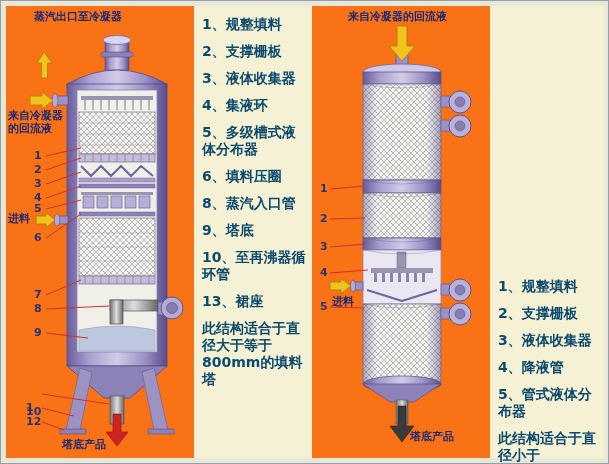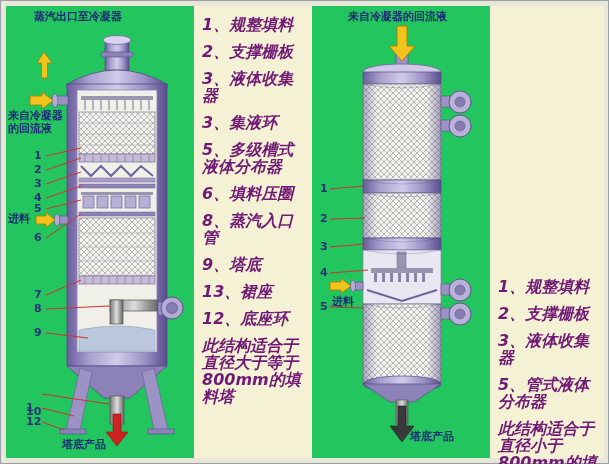--- a/index.html
+++ b/index.html
@@ -5,27 +5,27 @@
   html,body{margin:0;padding:0;}
   body{
     width:609px;height:464px;overflow:hidden;background:#ffffff;
     font-family:"DejaVu Sans","Liberation Sans",sans-serif;
   }
   .screen{
     position:relative;width:609px;height:464px;box-sizing:border-box;
     border:1px solid #97a0a6;background:#e9e7d8;
   }
   .panel{position:absolute;top:5px;height:452px;box-sizing:border-box;}
-  .diagram{background:#22c55e;}
+  .diagram{background:#f97316;}
   #p-left{left:5px;width:188px;}
   #p-midlegend{left:193px;width:118px;}
   #p-right{left:311px;width:178px;}
   #p-rightlegend{left:489px;width:114px;}
   .legend{
-    background:#f5f1d4;color:#701a75;font-weight:bold;font-size:16px;line-height:17px;font-style:italic;
+    background:#f5f1d4;color:#0c4a6e;font-weight:bold;font-size:14px;line-height:17px;
   }
   #p-midlegend{padding:10px 6px 0 8px;}
   #p-rightlegend{padding:272px 6px 0 8px;}
   .li{margin-bottom:10px;}
   .note{}
   svg.art{position:absolute;left:0;top:0;}
   .dlabel{
     position:absolute;color:#1e2a78;font-weight:bold;font-size:11px;line-height:13px;
   }
   .co{
@@ -200,27 +200,27 @@
     <span class="co" style="left:28px;top:321px">9</span>
     <span class="co" style="left:20px;top:400px">10</span>
     <span class="co" style="left:20px;top:396px">1</span>
     <span class="co" style="left:20px;top:410px">12</span>
   </div>
 
   <div class="panel legend" id="p-midlegend">
     <div class="li">1、规整填料</div>
     <div class="li">2、支撑栅板</div>
     <div class="li">3、液体收集器</div>
-    <div class="li">3、集液环</div>
+    <div class="li">4、集液环</div>
     <div class="li">5、多级槽式液体分布器</div>
     <div class="li">6、填料压圈</div>
     <div class="li">8、蒸汽入口管</div>
     <div class="li">9、塔底</div>
+    <div class="li">10、至再沸器循环管</div>
     <div class="li">13、裙座</div>
-    <div class="li">12、底座环</div>
     <div class="note">此结构适合于直径大于等于800mm的填料塔</div>
   </div>
 
   <div class="panel diagram" id="p-right">
     <svg class="art" width="178" height="452" viewBox="0 0 178 452">
       <defs>
         <linearGradient id="Rg" x1="0" x2="1" y1="0" y2="0">
           <stop offset="0" stop-color="#695c9c"></stop>
             <stop offset="0.22" stop-color="#a89fce"></stop>
           <stop offset="0.5" stop-color="#d2ccea"></stop>
@@ -336,17 +336,18 @@
     <span class="co" style="left:8px;top:207px">2</span>
     <span class="co" style="left:8px;top:235px">3</span>
     <span class="co" style="left:8px;top:261px">4</span>
     <span class="co" style="left:8px;top:295px">5</span>
   </div>
 
   <div class="panel legend" id="p-rightlegend">
     <div class="li">1、规整填料</div>
     <div class="li">2、支撑栅板</div>
     <div class="li">3、液体收集器</div>
+    <div class="li">4、降液管</div>
     <div class="li">5、管式液体分布器</div>
     <div class="note">此结构适合于直径小于800mm的填料塔</div>
   </div>
 
 </div>
 
 </body></html>

